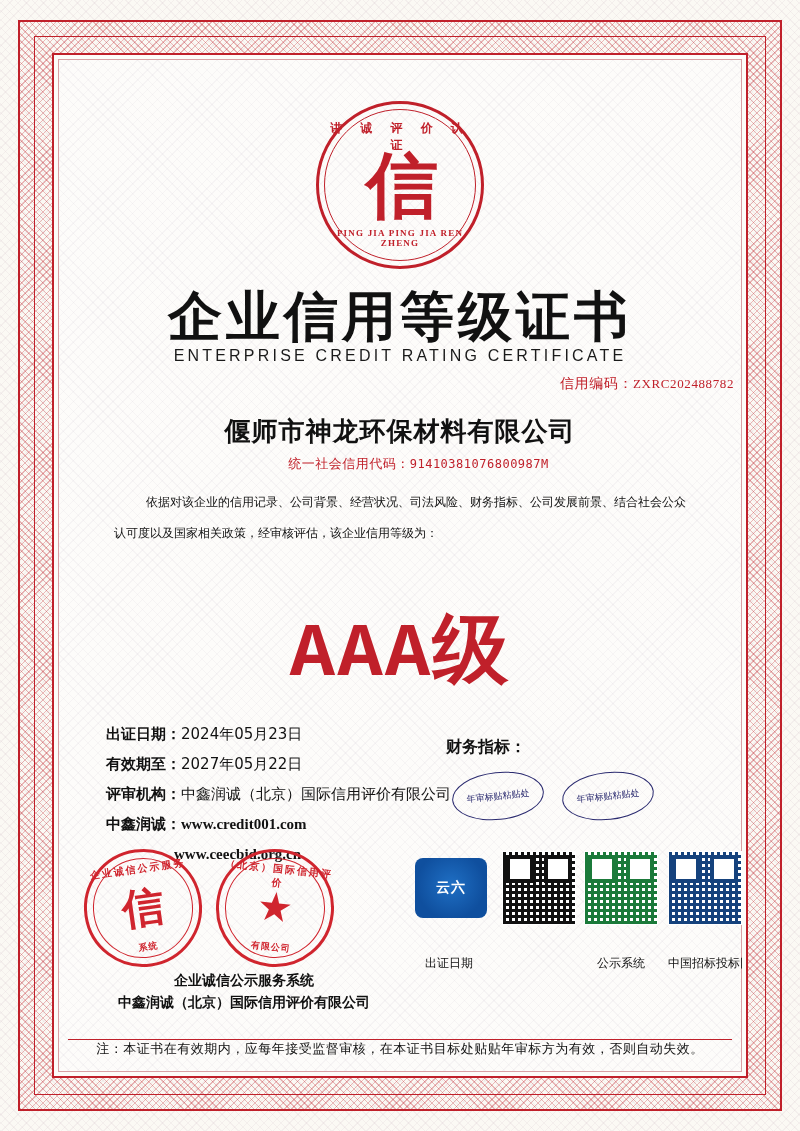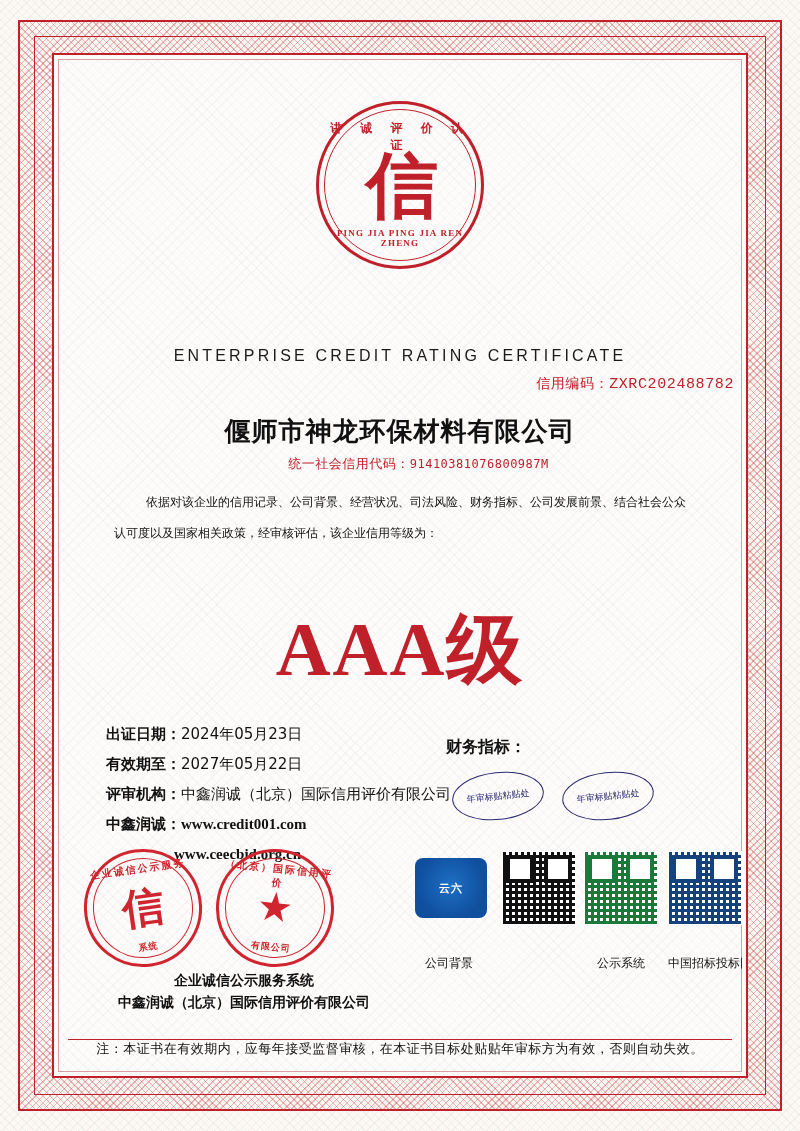--- a/index.html
+++ b/index.html
@@ -87,21 +87,21 @@
   .title-en{
     position:absolute;top:288px;left:0;right:0;text-align:center;
     font-family:"Liberation Sans", sans-serif;
     font-size:16px;color:#1a1a1a;letter-spacing:3.2px;
   }
   .cert-no{
     position:absolute;top:316px;right:8px;
     font-family:"Liberation Sans", sans-serif;
     font-size:14px;color:#c0202a;letter-spacing:0.6px;
   }
-  .cert-no .num{font-family:Liberation Mono, monospace;font-size:15px;}
+  .cert-no .num{font-family:Liberation Serif, serif;font-size:13px;}
 
   .company{
     position:absolute;top:355px;left:0;right:0;text-align:center;
     font-family:"DejaVu Sans", sans-serif;
     font-size:26px;font-weight:bold;color:#111;letter-spacing:1px;
   }
   .uscc{
     position:absolute;top:396px;left:4px;right:0;text-align:center;
     font-size:13px;color:#c0202a;letter-spacing:0.5px;margin-left:33px;
   }
@@ -110,21 +110,21 @@
   .body-text{
     position:absolute;top:428px;left:56px;right:56px;
     font-family:"DejaVu Sans", sans-serif;
     font-size:12px;color:#111;line-height:31px;text-align:justify;
     text-indent:32px;
   }
 
   .grade{
     position:absolute;top:540px;left:0;right:0;text-align:center;
     color:#c0202a;font-weight:bold;
-    font-family:Liberation Serif, serif;
+    font-family:Liberation Mono, monospace;
     font-size:76px;letter-spacing:2px;
   }
 
   
   .info{
     position:absolute;left:48px;top:660px;width:360px;
     font-size:15px;color:#111;line-height:30px;
   }
   .info .row{white-space:nowrap;}
   .info .label{font-family:"DejaVu Sans", sans-serif;font-weight:bold;}
@@ -192,21 +192,21 @@
   .badge .cap{
     text-align:center;font-family:"DejaVu Sans", sans-serif;font-size:12px;color:#111;
     margin-top:30px;white-space:nowrap;
   }
   .b1{left:0;}  .b2{left:88px;} .b3{left:170px;} .b4{left:254px;}
   .b1 .cap{margin-left:-4px;}
   .logo-blue{
     width:72px;height:60px;border-radius:8px;
     background:radial-gradient(circle at 50% 45%, #1f6fc4 0%, #0f4f9e 70%);
     color:#fff;display:flex;align-items:center;justify-content:center;
-    font-family:"DejaVu Sans", sans-serif;font-size:11px;font-weight:bold;letter-spacing:1px;
+    font-family:"DejaVu Sans", sans-serif;font-size:14px;font-weight:bold;letter-spacing:1px;
   }
   .qr{
     width:72px;height:72px;
     background-color:#fff;
     background-image:
       repeating-linear-gradient(0deg,#111 0 3px,transparent 3px 6px),
       repeating-linear-gradient(90deg,#111 0 3px,transparent 3px 6px);
     background-size:6px 6px,6px 6px;
     position:relative;
     border:1px solid #fff;
@@ -250,20 +250,21 @@
     <div class="emblem">
       <div class="emblem-inner">
         <div class="emblem-top">讲 诚 评 价 认 证</div>
         <div class="emblem-core">
           <div class="xin">信</div>
         </div>
         <div class="emblem-bottom">PING JIA PING JIA REN ZHENG</div>
       </div>
     </div>
 
+    <div class="title-cn">企业信用等级证书</div>
     <div class="title-en">ENTERPRISE CREDIT RATING CERTIFICATE</div>
 
     <div class="cert-no">
       <span>信用编码：</span><span class="num">ZXRC202488782</span>
     </div>
 
     <div class="company">偃师市神龙环保材料有限公司</div>
 
     <div class="uscc">
       <span>统一社会信用代码：</span><span class="code">91410381076800987M</span>
@@ -316,21 +317,21 @@
         <div>企业诚信公示服务系统</div>
         <div>中鑫润诚（北京）国际信用评价有限公司</div>
       </div>
     </div>
 
     <div class="badges">
       <div class="badge b1">
         <div class="box">
           <div class="logo-blue">云六</div>
         </div>
-        <div class="cap">公司背景</div>
+        <div class="cap">出证日期</div>
       </div>
       <div class="badge b2">
         <div class="box">
           <div class="qr"></div>
         </div>
         <div class="cap"></div>
       </div>
       <div class="badge b3">
         <div class="box">
           <div class="qr green"></div>

